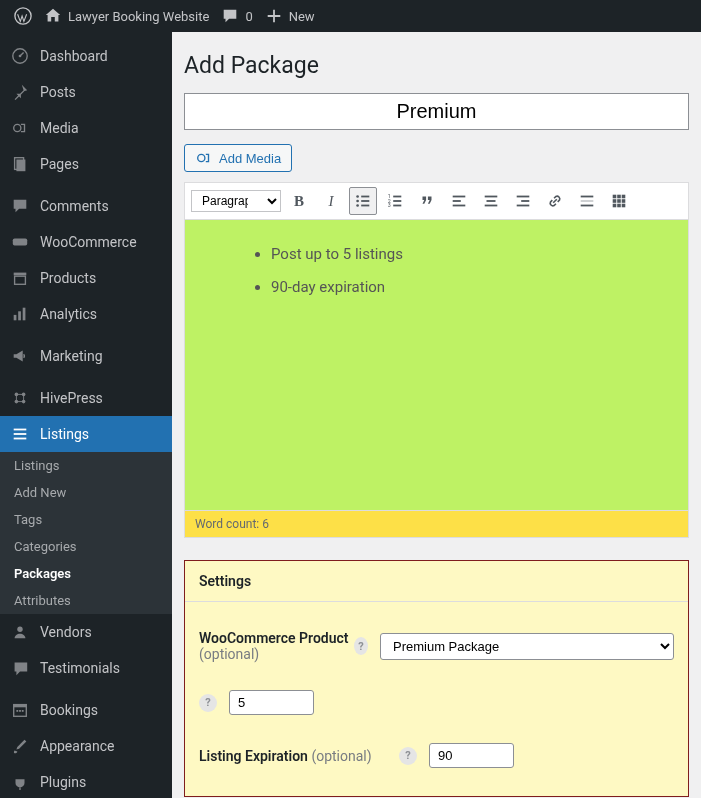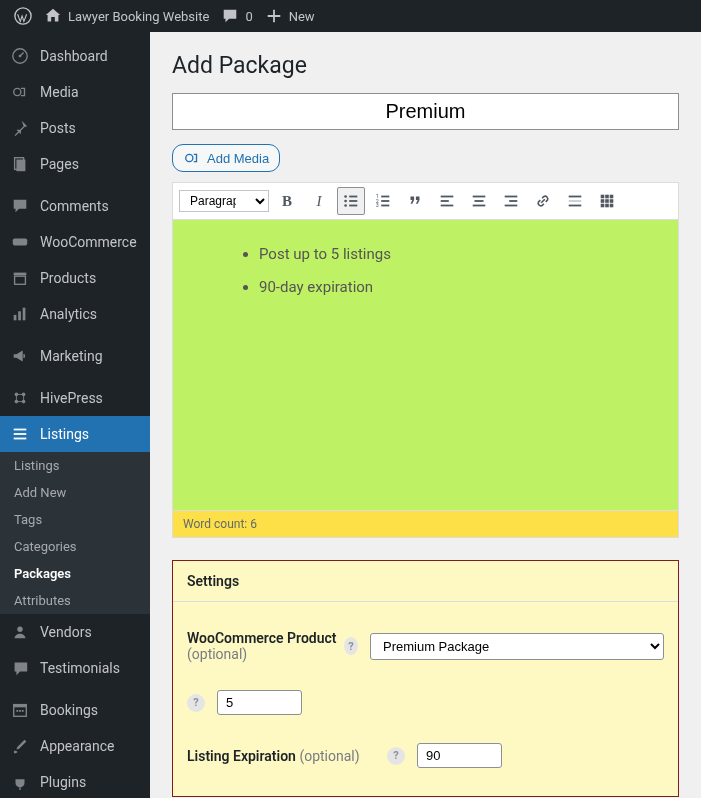--- a/index.html
+++ b/index.html
@@ -4,38 +4,38 @@
 <style>
 * { box-sizing: border-box; margin: 0; padding: 0; }
 body { font-family: -apple-system, BlinkMacSystemFont, "Segoe UI", Roboto, sans-serif; font-size: 13px; background: #f0f0f1; overflow: hidden; }
 
 .topbar { height: 32px; background: #1d2327; color: #c3c4c7; display: flex; align-items: center; padding: 0 14px; gap: 12px; font-size: 13px; }
 .topbar .item { display: flex; align-items: center; gap: 6px; cursor: pointer; color: #c3c4c7; }
 .topbar .count { background: transparent; }
 
 .layout { display: flex; height: calc(798px - 32px); }
 
-.sidebar { width: 150px; background: #1d2327; color: #c3c4c7; flex-shrink: 0; overflow-y: auto; }
+.sidebar { width: 172px; background: #1d2327; color: #c3c4c7; flex-shrink: 0; overflow-y: auto; }
 .sidebar::-webkit-scrollbar { width: 0; }
 .menu-item { display: flex; align-items: center; gap: 10px; padding: 8px 10px; cursor: pointer; font-size: 14px; min-height: 34px; }
 .menu-item.active { background: #2271b1; color: #fff; position: relative; }
 .menu-item.active::after { content: ""; position: absolute; right: -8px; top: 50%; transform: translateY(-50%); border: 8px solid transparent; border-right-color: #f0f0f1; }
 .menu-icon { width: 20px; height: 20px; display: inline-flex; align-items: center; justify-content: center; opacity: 0.6; }
 .menu-item.active .menu-icon { opacity: 1; }
 .menu-sep { height: 6px; }
 .submenu { background: #2c3338; }
 .submenu .sub-item { padding: 6px 10px 6px 14px; cursor: pointer; font-size: 13px; color: #a7aaad; }
 .submenu .sub-item.current { color: #fff; font-weight: 600; }
 
-.main { flex: 1; background: #f0f0f1; padding: 12px 22px; overflow: hidden; }
+.main { flex: 1; background: #f0f0f1; padding: 12px 12px; overflow: hidden; }
 .page-title { font-size: 23px; font-weight: 400; color: #1d2327; padding: 8px 0 14px; }
 
 .title-input { width: 100%; padding: 6px 10px; font-size: 20px; border: 1px solid #8c8f94; background: #fff; outline: none; text-align: center; }
 
-.media-btn { display: inline-flex; align-items: center; gap: 6px; padding: 4px 10px; border: 1px solid #2271b1; color: #2271b1; background: #f6f7f7; border-radius: 11px; font-size: 13px; cursor: pointer; margin: 14px 0 10px; }
+.media-btn { display: inline-flex; align-items: center; gap: 6px; padding: 4px 10px; border: 1px solid #2271b1; color: #2271b1; background: #f6f7f7; border-radius: 3px; font-size: 13px; cursor: pointer; margin: 14px 0 10px; }
 
 .editor-wrap { border: 1px solid #dcdcde; background: #fff; }
 .toolbar { display: flex; align-items: center; gap: 4px; padding: 4px 6px; border-bottom: 1px solid #dcdcde; background: #fff; flex-wrap: wrap; }
 .toolbar select { font-size: 12px; padding: 2px 16px 2px 6px; border: 1px solid #c3c4c7; background: #fff; width: 90px; }
 .tb-btn { width: 28px; height: 28px; display: inline-flex; align-items: center; justify-content: center; border: 1px solid transparent; cursor: pointer; color: #50575e; border-radius: 2px; }
 .tb-btn.active { border-color: #8c8f94; background: #f0f0f1; }
 .editor-body { min-height: 290px; padding: 20px 28px; background: #bef264; font-size: 15px; line-height: 1.9; color: #555; }
 .editor-body ul { padding-left: 58px; }
 .editor-body li { list-style: disc; margin-bottom: 4px; }
 .editor-foot { border-top: 1px solid #dcdcde; font-size: 12px; color: #646970; padding: 6px 10px; background: #fde047; }
@@ -92,33 +92,33 @@
             <circle cx="10" cy="10" r="8" fill="none" stroke="currentColor" stroke-width="1.5"></circle>
             <path d="M10 10L14 6" stroke="currentColor" stroke-width="1.5"></path>
             <circle cx="10" cy="10" r="1.5"></circle>
           </svg>
         </span>
         <span>Dashboard</span>
       </div>
       <div class="menu-item">
         <span class="menu-icon">
           <svg viewBox="0 0 20 20" fill="currentColor">
+            <path d="M12 2l6 6-3 1-4 4 0 4-2-2-4 4-1-1 4-4-2-2 4 0 4-4z"></path>
+          </svg>
+        </span>
+        <span>Posts</span>
+      </div>
+      <div class="menu-item">
+        <span class="menu-icon">
+          <svg viewBox="0 0 20 20" fill="currentColor">
             <circle cx="7" cy="10" r="4" fill="none" stroke="currentColor" stroke-width="1.5"></circle>
             <path d="M11 6h4v8h-4" fill="none" stroke="currentColor" stroke-width="1.5"></path>
           </svg>
         </span>
         <span>Media</span>
-      </div>
-      <div class="menu-item">
-        <span class="menu-icon">
-          <svg viewBox="0 0 20 20" fill="currentColor">
-            <path d="M12 2l6 6-3 1-4 4 0 4-2-2-4 4-1-1 4-4-2-2 4 0 4-4z"></path>
-          </svg>
-        </span>
-        <span>Posts</span>
       </div>
       <div class="menu-item">
         <span class="menu-icon">
           <svg viewBox="0 0 20 20" fill="currentColor">
             <rect x="4" y="3" width="10" height="13" fill="none" stroke="currentColor" stroke-width="1.5"></rect>
             <rect x="6" y="5" width="10" height="13" fill="currentColor"></rect>
           </svg>
         </span>
         <span>Pages</span>
       </div>

